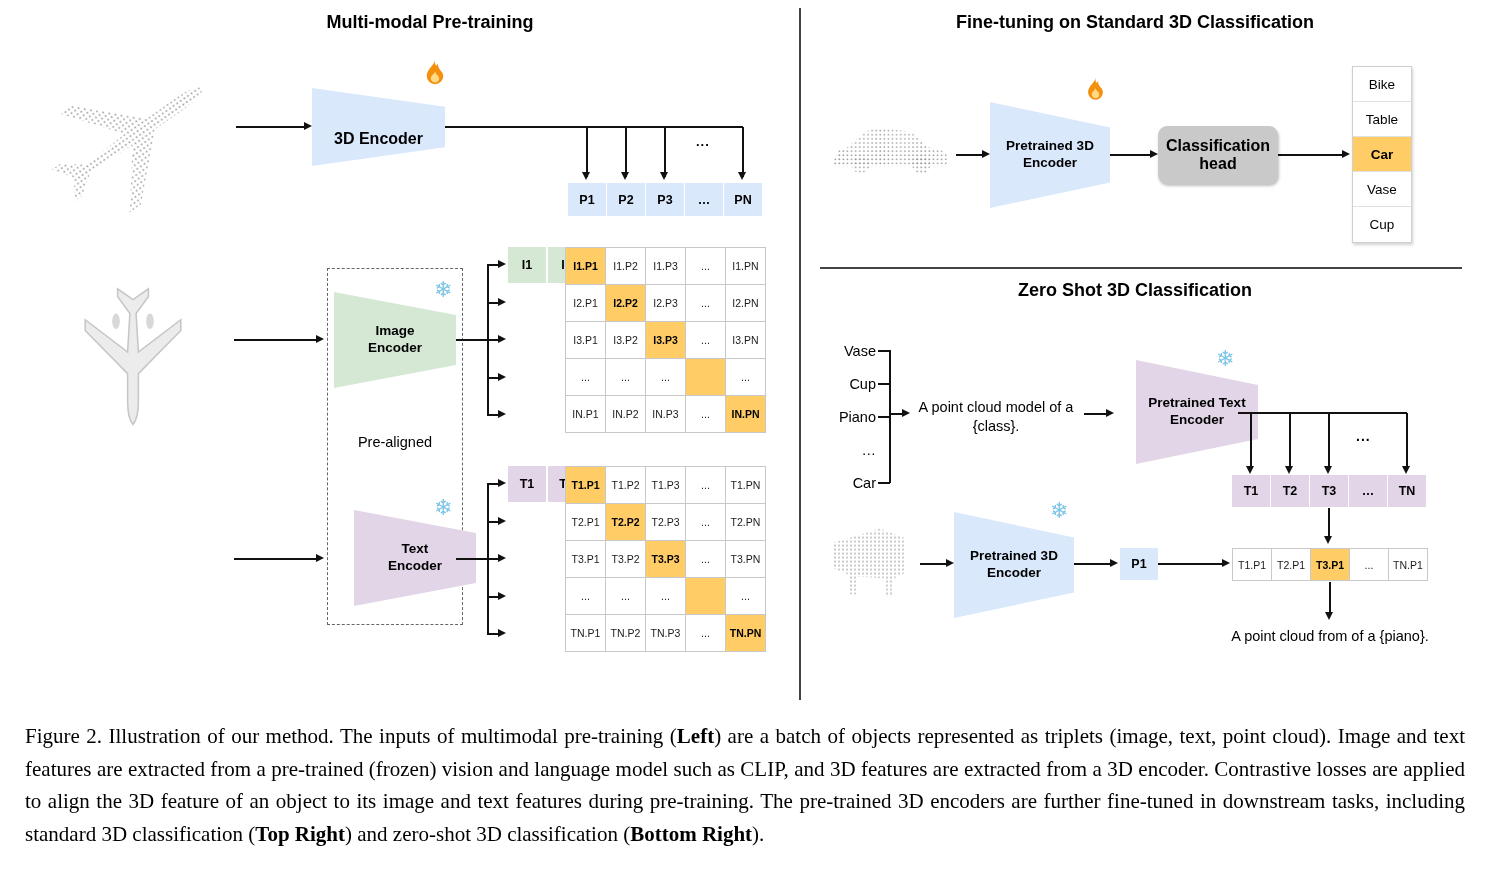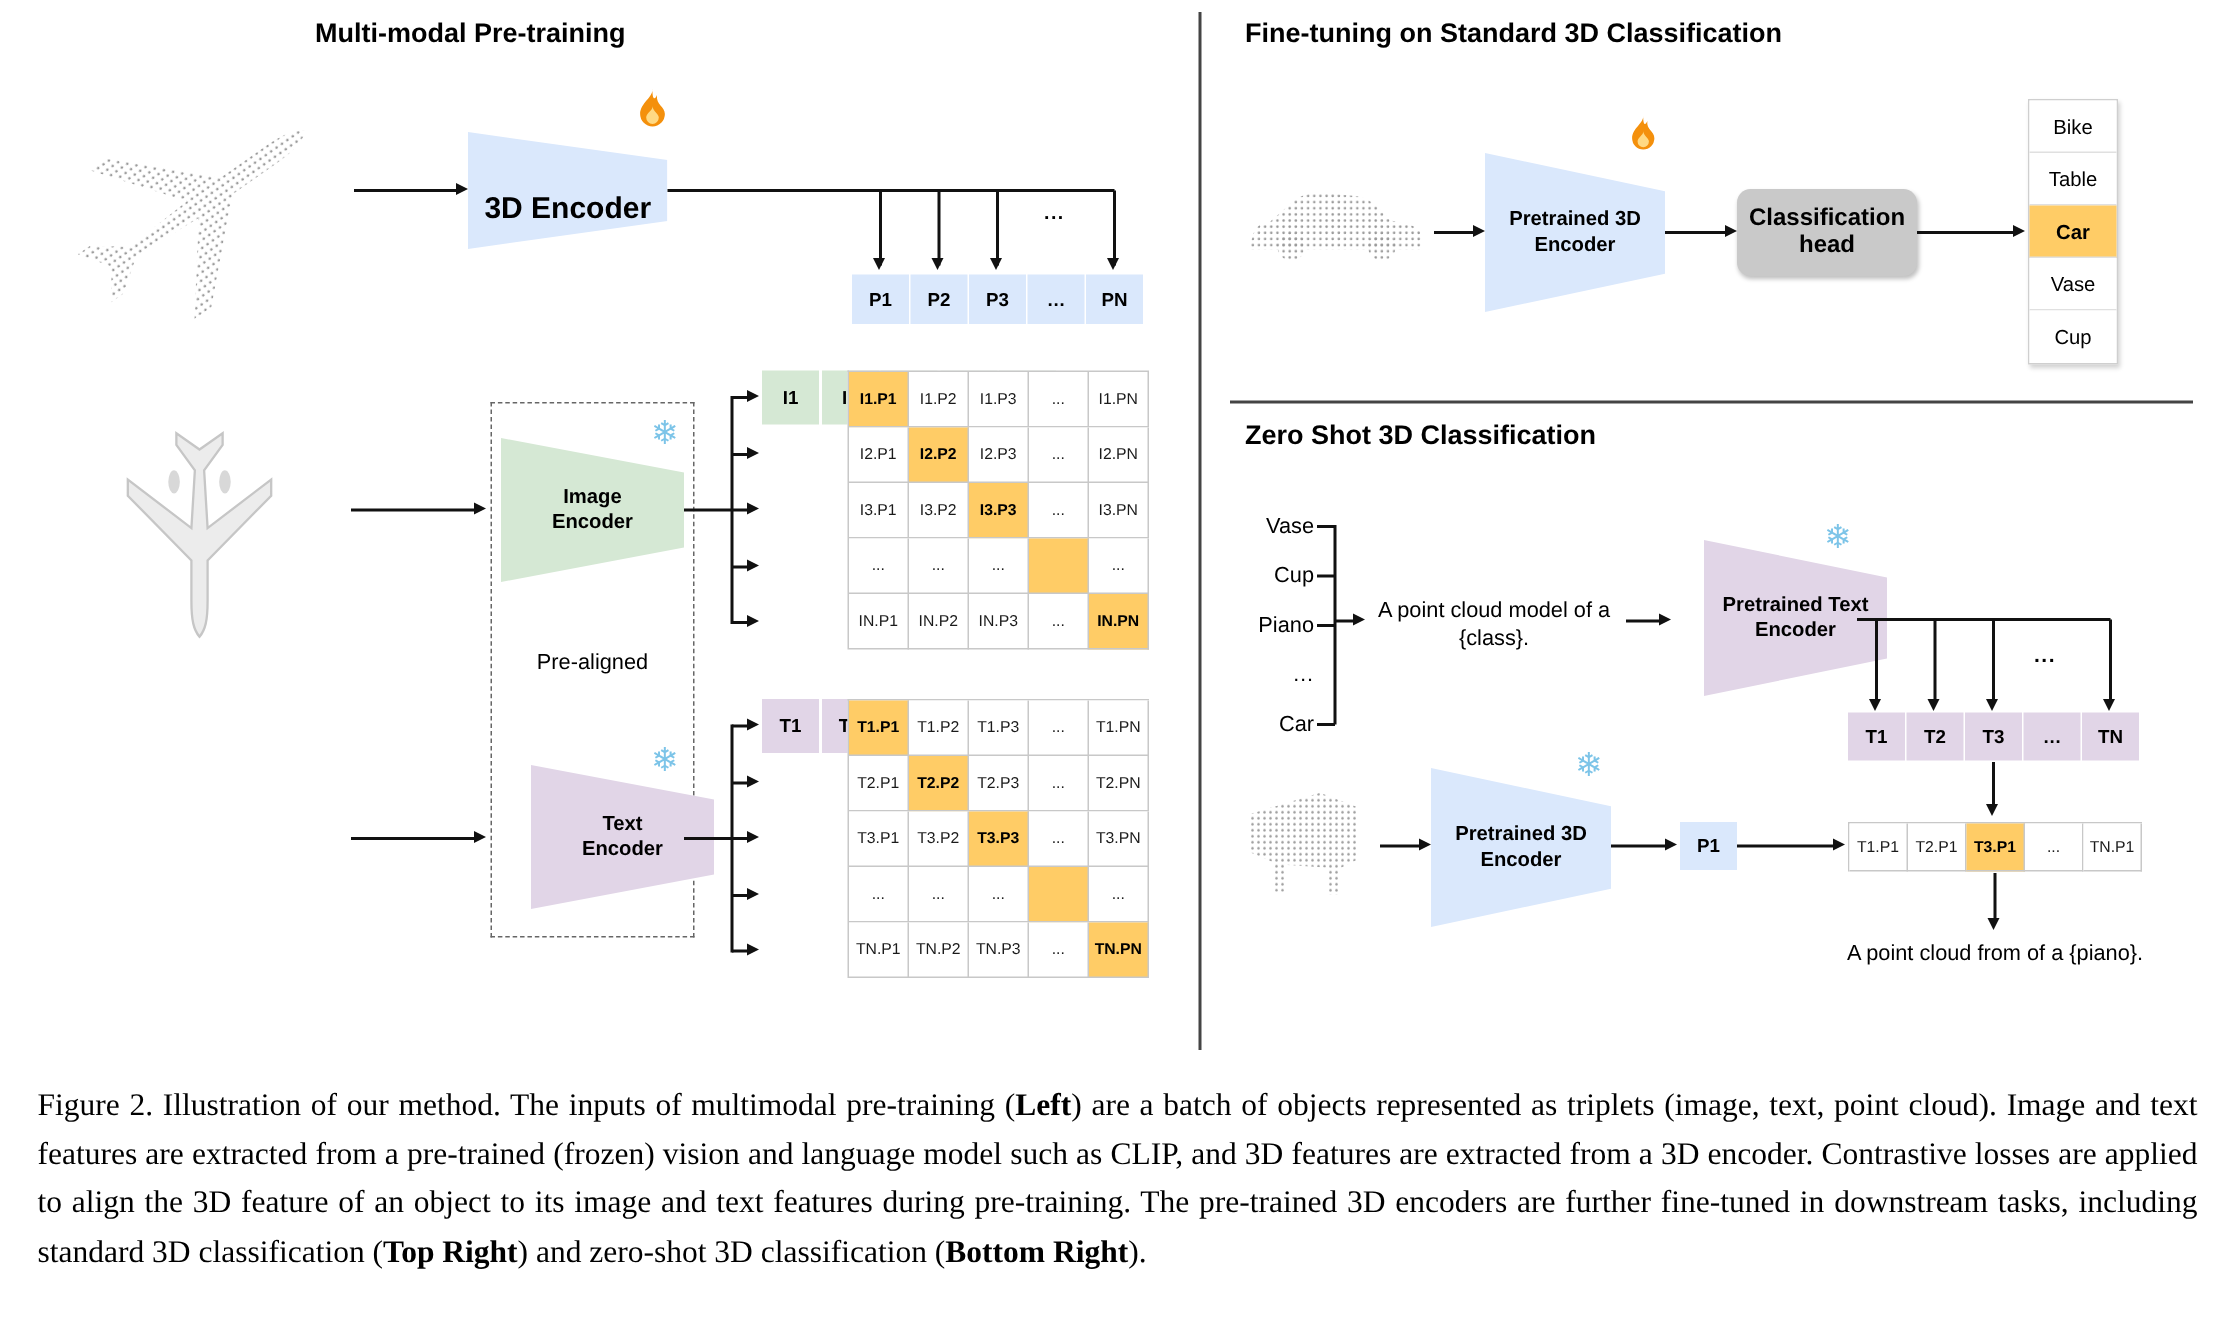--- a/index.html
+++ b/index.html
@@ -1,18 +1,18 @@
 <!DOCTYPE html>
 <html style="--encoder-blue: #dae8fc; --encoder-green: #d5e8d4; --encoder-purple: #e1d5e7; --highlight-orange: #ffcc66; --head-gray: #c9c9c9;"><head>
 <meta charset="utf-8">
 <style>
   *{margin:0;padding:0;box-sizing:border-box;}
   body{background:#fff;}
   #page{position:relative;width:1490px;height:888px;background:#fff;font-family:"Liberation Sans",sans-serif;color:#000;overflow:hidden;}
-  .sec-title{position:absolute;font-size:18px;font-weight:700;}
+  .sec-title{position:absolute;font-size:18px;font-weight:700;text-align:center;}
   .lnh{position:absolute;height:1.6px;background:#111;}
   .lnv{position:absolute;width:1.6px;background:#111;}
   .ar{position:absolute;width:0;height:0;border-top:4.5px solid transparent;border-bottom:4.5px solid transparent;border-left:8.5px solid #111;}
   .ad{position:absolute;width:0;height:0;border-left:4.5px solid transparent;border-right:4.5px solid transparent;border-top:8.5px solid #111;}
   .trap{position:absolute;display:flex;align-items:center;justify-content:center;text-align:center;font-weight:700;clip-path:polygon(0 0,100% 24%,100% 76%,0 100%);}
   .blue{background:var(--encoder-blue,#dae8fc);}
   .green{background:var(--encoder-green,#d5e8d4);}
   .purple{background:var(--encoder-purple,#e1d5e7);margin-left:20px;}
   .trap .lbl{font-size:13.5px;line-height:1.25;}
   .dashed{position:absolute;border:1.6px dashed #666;}
@@ -63,21 +63,21 @@
       </defs>
     <g transform="rotate(-35 100 85)">
       <path d="M186,84 C180,79 172,77 155,77 L120,77 L64,22 L50,22 L92,77 L42,80 L20,64 L10,64 L24,84 L10,104 L20,104 L42,88 L92,91 L50,146 L64,146 L120,91 L155,91 C172,91 180,89 186,84 Z" fill="url(#dp1)"></path>
     </g>
   </svg>
 
   <div class="lnh" style="left:236px;top:126px;width:68px;"></div>
   <div class="ar" style="left:304px;top:122px;"></div>
 
   <div class="trap blue" style="left:312px;top:88px;width:133px;height:78px;">
-    <span class="lbl" style="font-size:20px;margin-top:24px;">3D Encoder</span>
+    <span class="lbl" style="font-size:16px;margin-top:24px;">3D Encoder</span>
   </div>
   <svg class="flame" style="left:420px;top:58px;" width="30" height="30" viewBox="0 0 20 20">
     <path d="M10 0.5 C10.5 4.5 4.5 7 4.5 12 a5.5 5.5 0 0 0 11 0 C15.5 8.5 11.5 8 12 3.5 C11 6 9.8 5.5 10 0.5 Z" fill="#f4900c"></path>
     <path d="M10 8.5 C10.2 10.5 7.2 11.4 7.2 13.6 a2.8 2.8 0 0 0 5.6 0 C12.8 11.8 10.3 11 10 8.5 Z" fill="#ffd983"></path>
   </svg>
 
   <div class="lnh" style="left:445px;top:126px;width:298px;"></div>
   <div class="lnv" style="left:586px;top:127px;height:50px;"></div>
   <div class="lnv" style="left:625px;top:127px;height:50px;"></div>
   <div class="lnv" style="left:664px;top:127px;height:50px;"></div>

